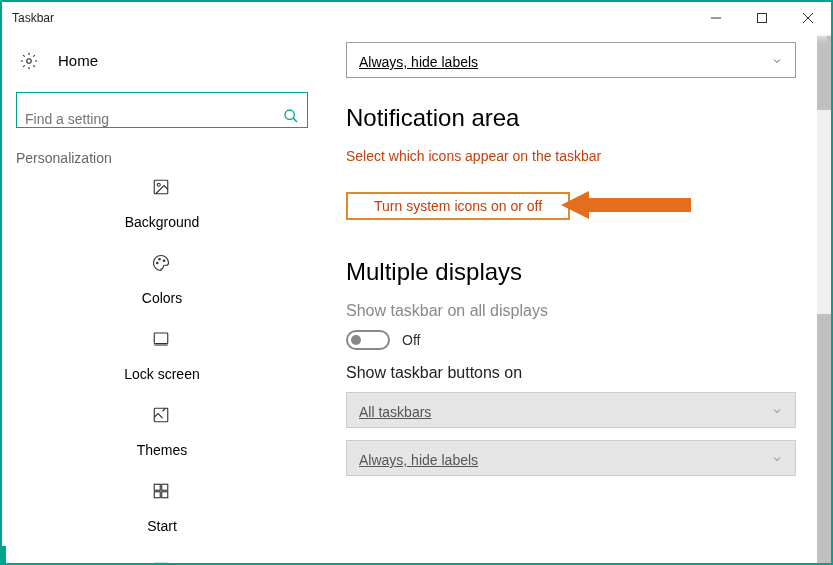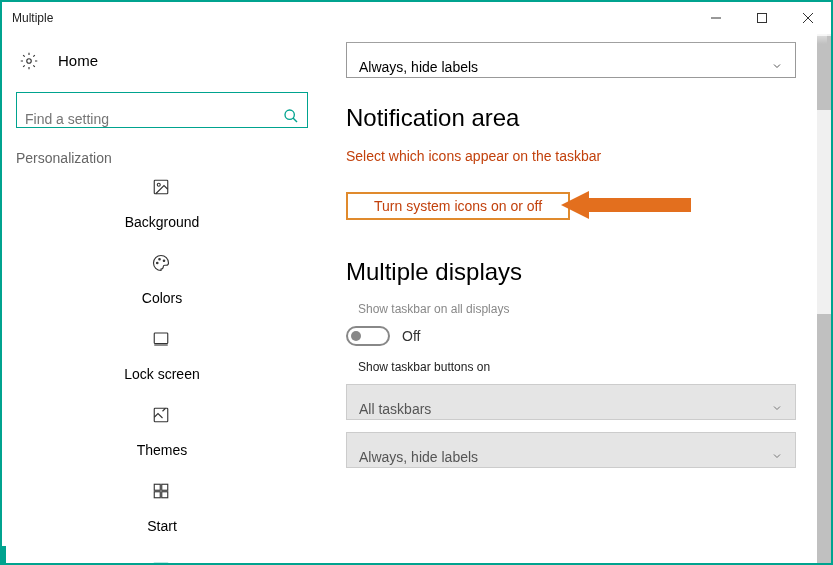--- a/index.html
+++ b/index.html
@@ -103,46 +103,47 @@
     left: 0;
     right: 4px;
     height: 20px;
     background: linear-gradient(rgba(255,255,255,1), rgba(255,255,255,0));
     z-index: 5;
   }
   .dropdown {
     border: 1px solid #999;
     height: 36px;
     display: flex;
-    align-items: flex-start;
-    padding: 16px 12px;
+    align-items: flex-end;
+    padding: 7px 12px;
     margin-bottom: 12px;
     position: relative;
     width: 450px;
+    text-decoration: underline;
   }
   .dropdown.muted { background: #e5e5e5; border-color: #ccc; color: #555; }
   .dropdown .chev { margin-left: auto; color: #555; }
   .section-h {
     font-size: 24px;
     font-weight: 400;
     margin: 26px 0 16px 0;
   }
   .link {
     color: #c2410c;
     display: inline-block;
     margin-bottom: 12px;
     font-size: 14px;
   }
   .link.boxed {
     border: 2px solid #e08a2d;
     padding: 4px 26px;
   }
   .field-label {
-    font-size: 12px;
-    margin: 14px 0 10px 12px;
+    font-size: 16px;
+    margin: 14px 0 10px 0;
     color: #222;
   }
   .field-label.disabled { color: #888; }
   .toggle-row {
     display: flex;
     align-items: center;
     gap: 12px;
     margin-bottom: 8px;
   }
   .toggle {
@@ -193,21 +194,21 @@
     position: absolute;
     right: 0;
     width: 14px;
     background: #c0c0c0;
   }
 </style>
 </head>
 <body>
 
 <div class="titlebar">
-  <span>Multiple</span>
+  <span>Taskbar</span>
   <div class="win-controls">
     <div class="win-btn">
       <svg width="10" height="10" viewBox="0 0 10 10">
           <line x1="0" y1="5" x2="10" y2="5" stroke="#333" stroke-width="1"></line>
         </svg>
     </div>
     <div class="win-btn">
       <svg width="10" height="10" viewBox="0 0 10 10">
           <rect x="0.5" y="0.5" width="9" height="9" fill="none" stroke="#333" stroke-width="1"></rect>
         </svg>

